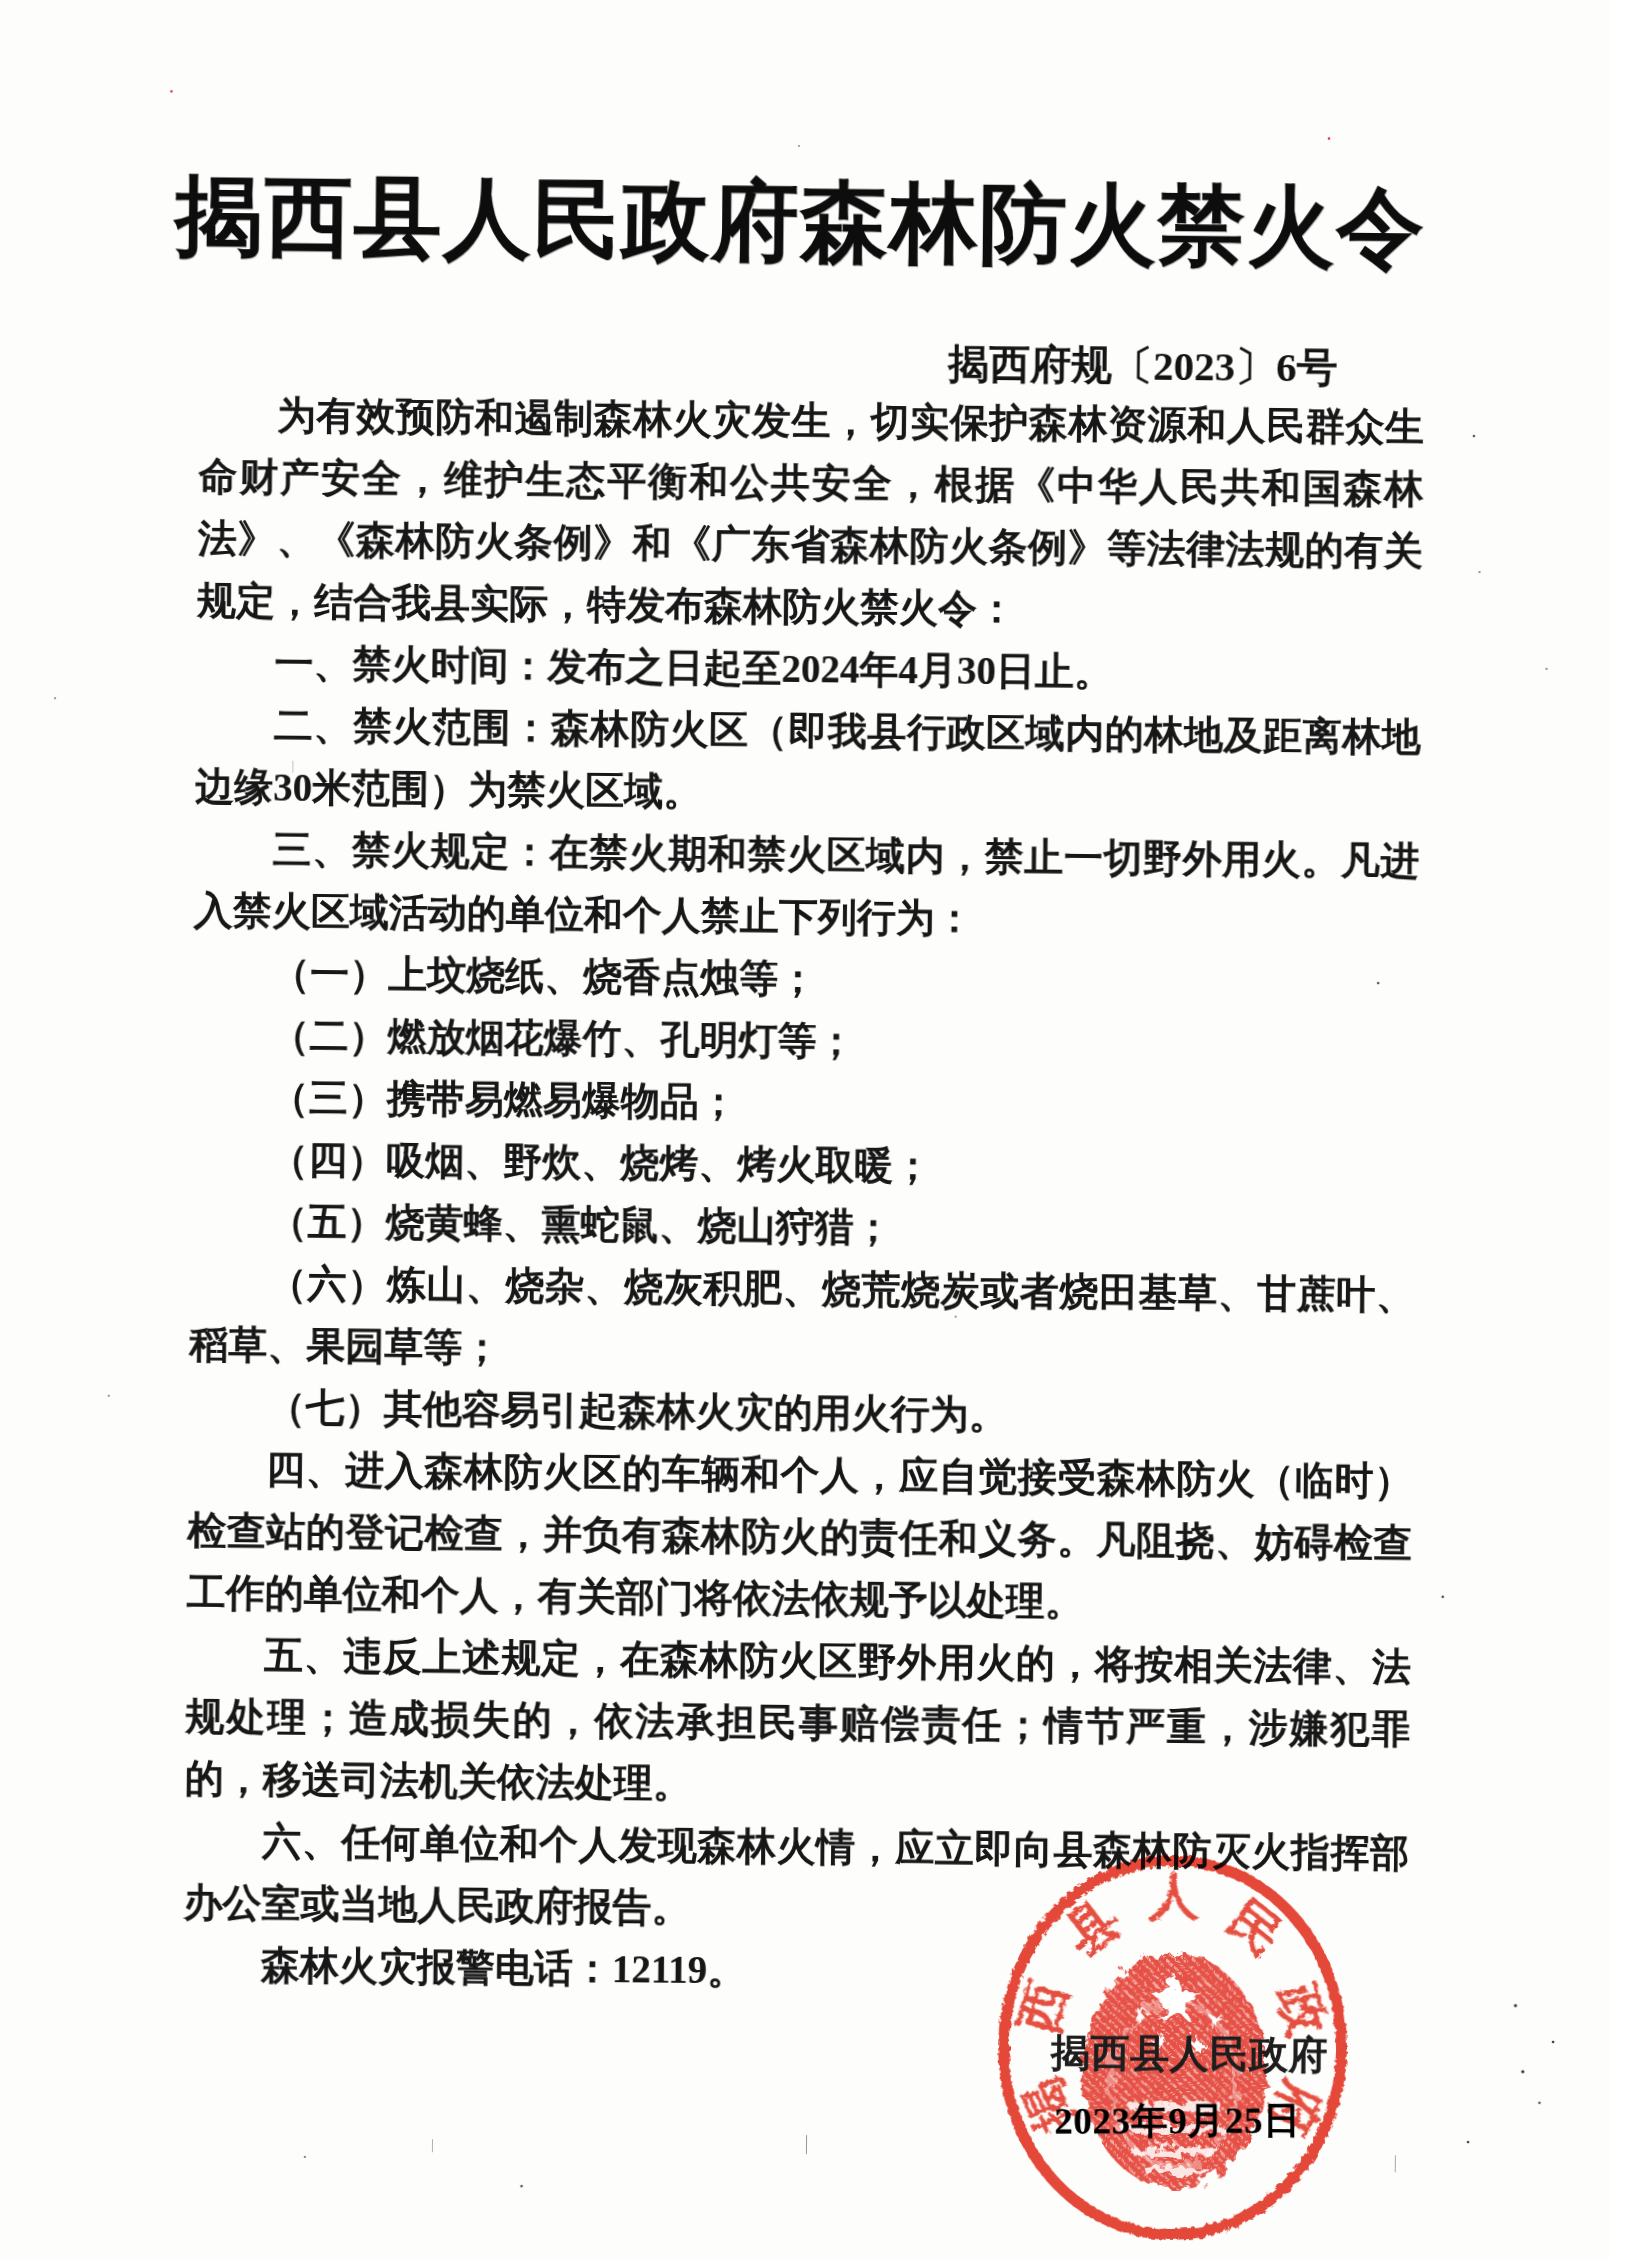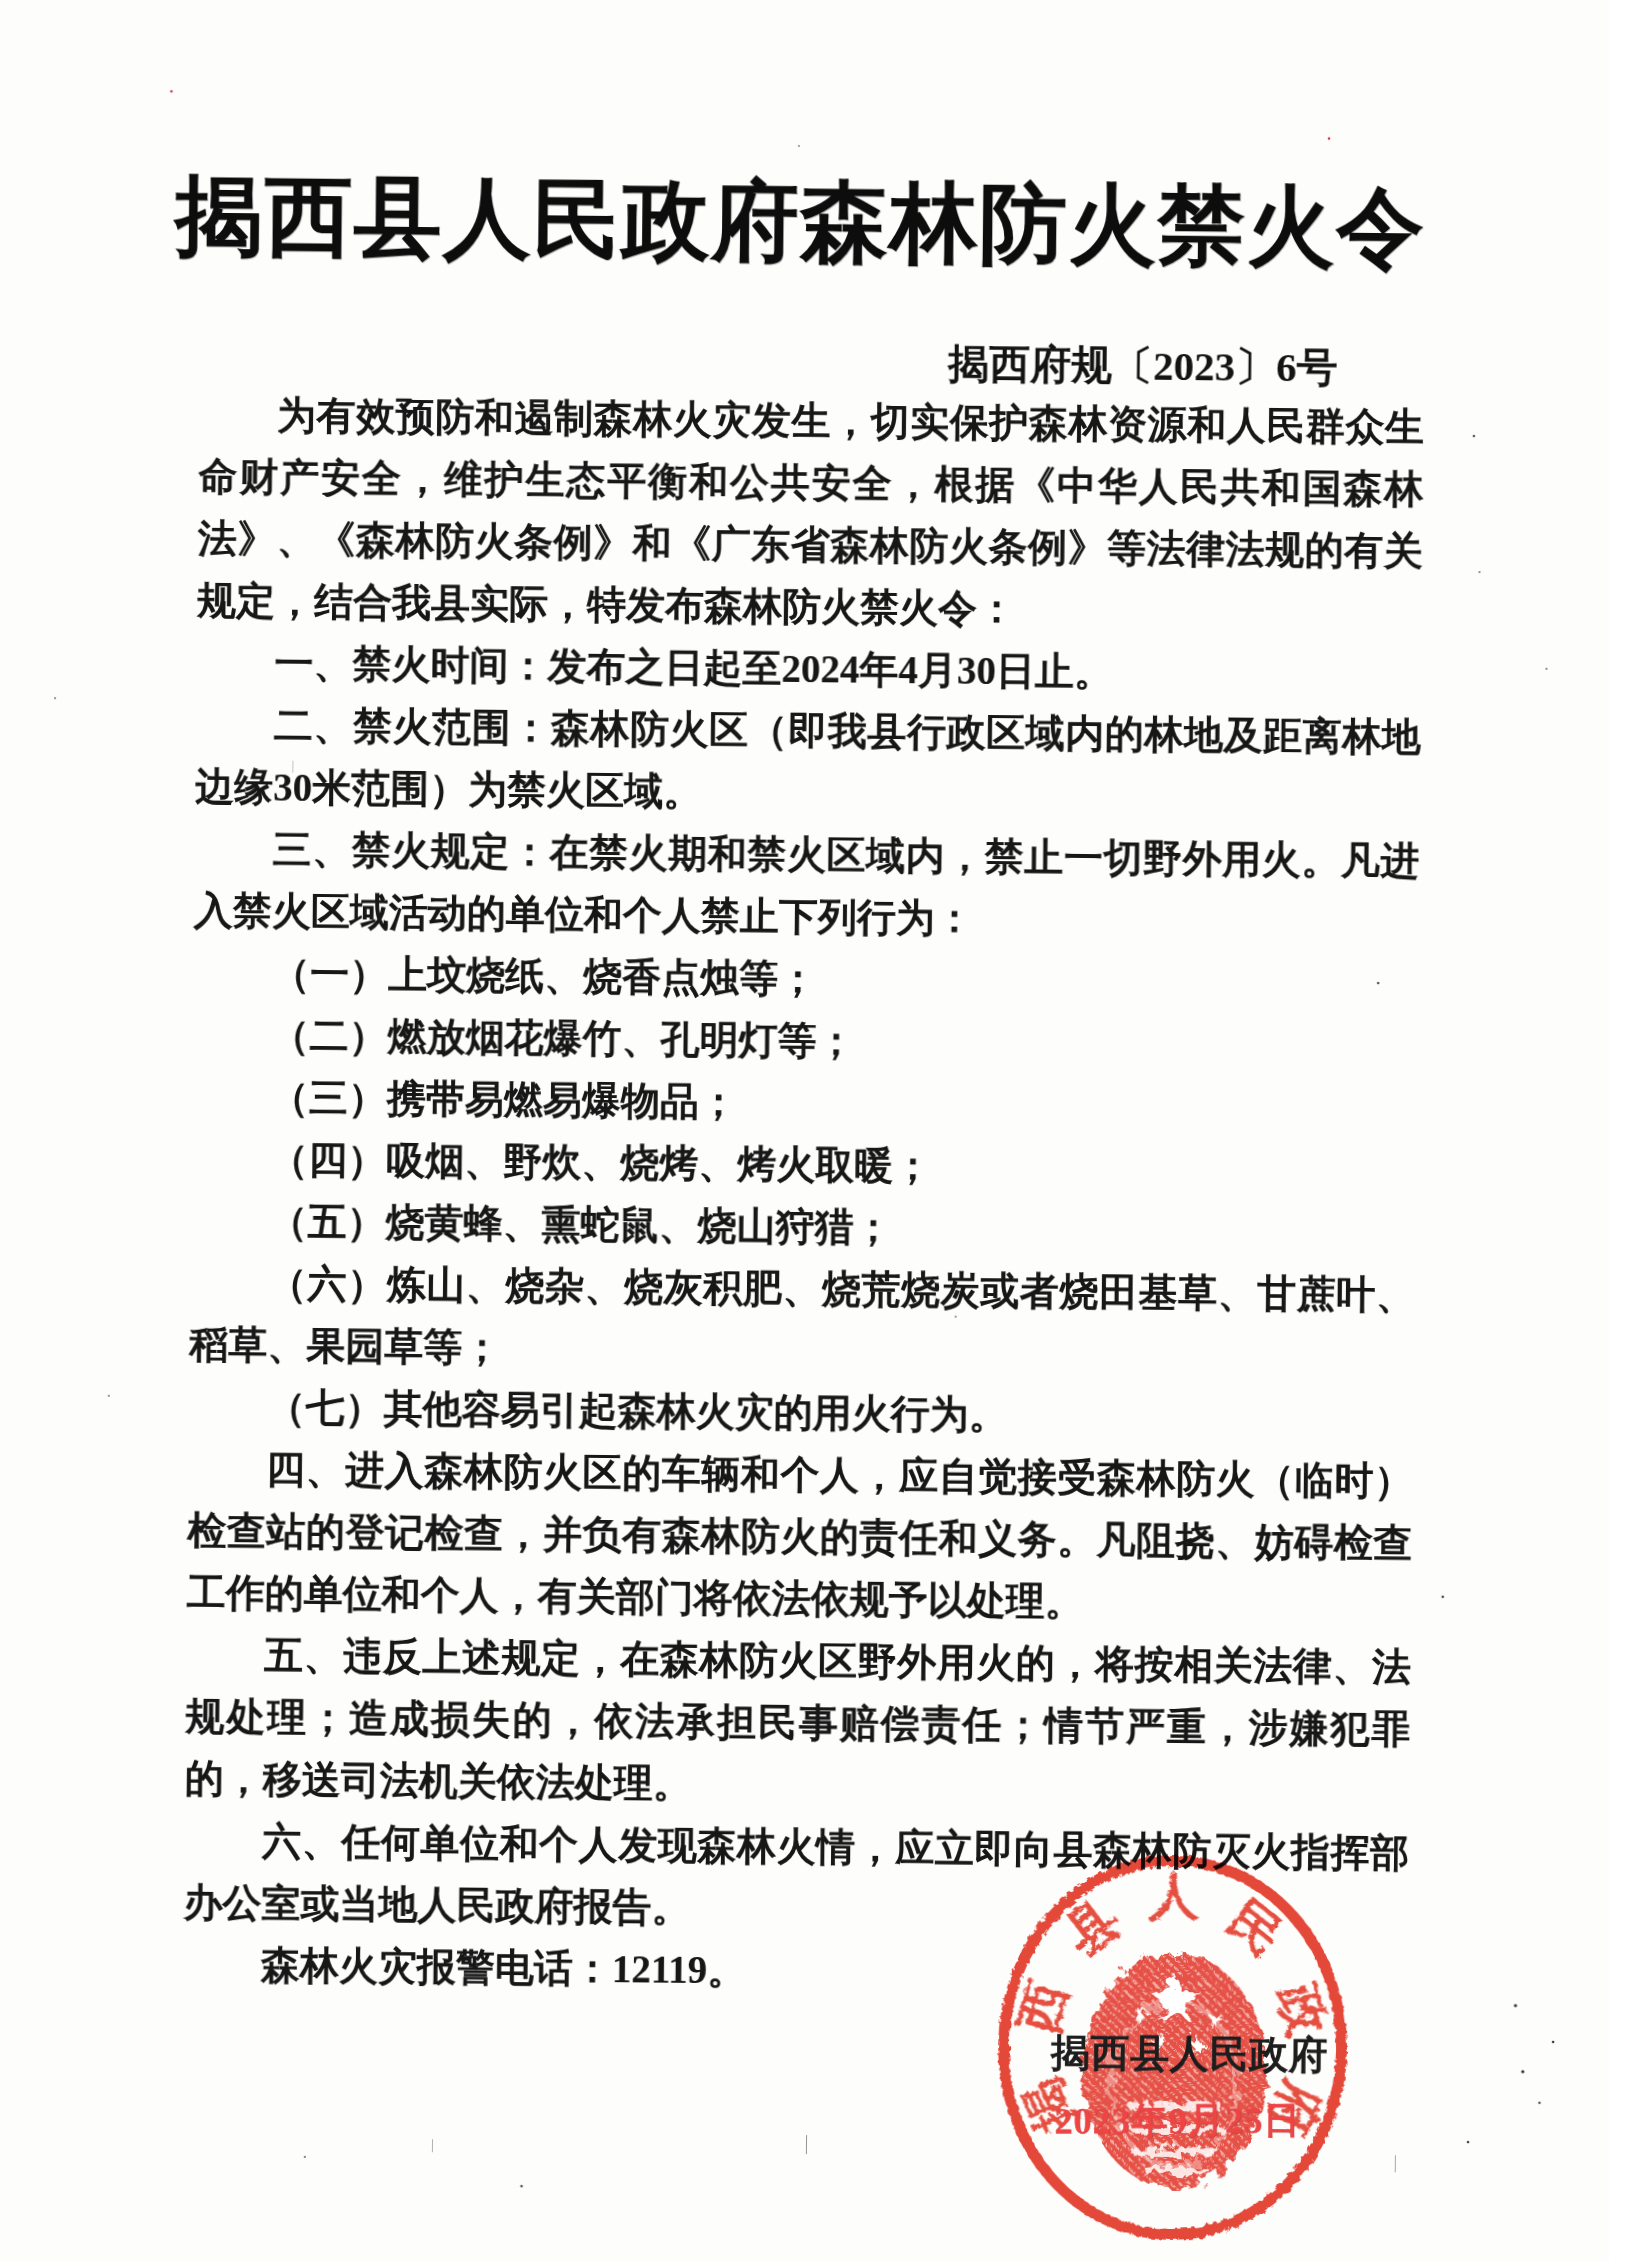--- a/index.html
+++ b/index.html
@@ -43,21 +43,21 @@
     mix-blend-mode:multiply;
   }
   .seal svg{position:absolute;left:0;top:0;}
   .seal-signature{
     position:absolute;left:54px;top:173px;white-space:nowrap;
     font-size:39px;font-weight:600;letter-spacing:0.6px;color:#1d1d1d;
     text-shadow:0.3px 0.3px 0 rgba(60,60,60,.45);
   }
   .seal-date{
     position:absolute;left:58px;top:242px;white-space:nowrap;
-    font-size:37px;font-weight:600;letter-spacing:0.6px;color:#ef4444;
+    font-size:37px;font-weight:600;letter-spacing:0.6px;color:#000000;
     transform:rotate(-0.8deg);
     text-shadow:0.3px 0.3px 0 rgba(60,60,60,.45);
   }
   .ring-char{
     font-family:"Liberation Serif","DejaVu Serif",serif;
     font-weight:700;font-size:80px;
   }
   .speckles{
     position:absolute;left:0;top:0;width:1.9px;height:1.9px;border-radius:50%;
     box-shadow:

